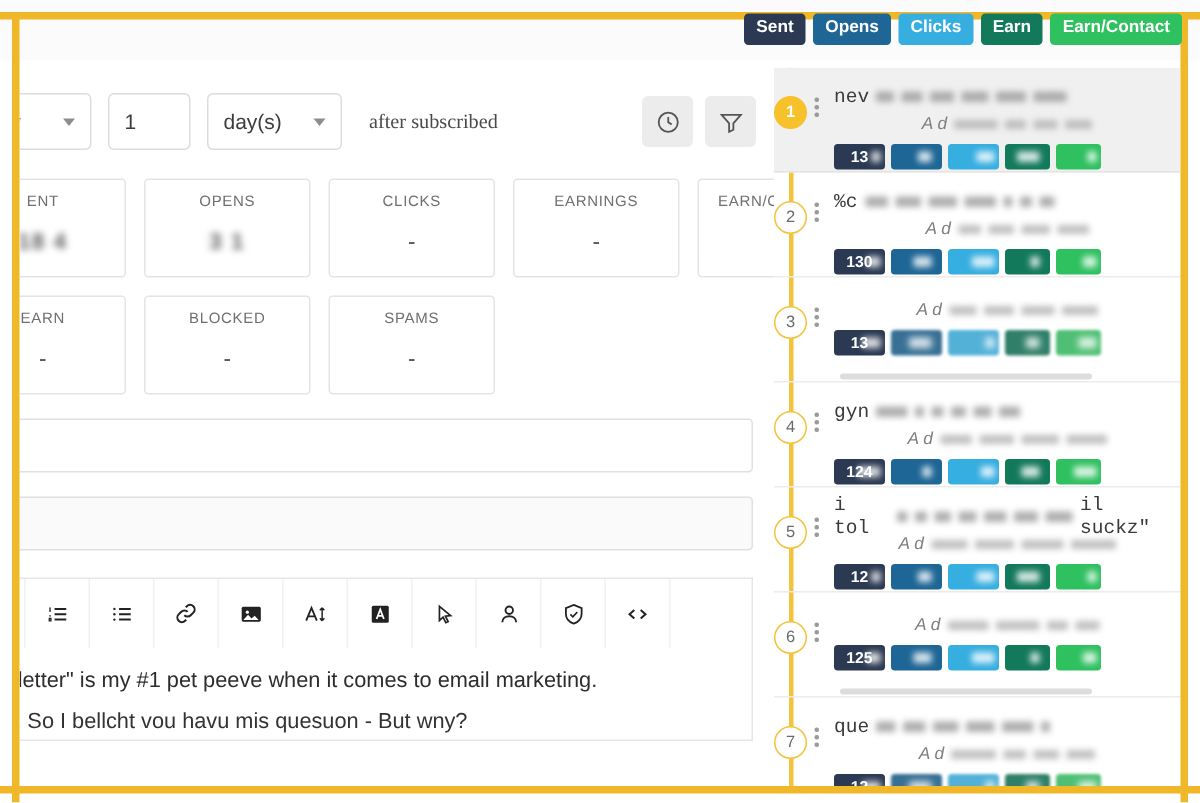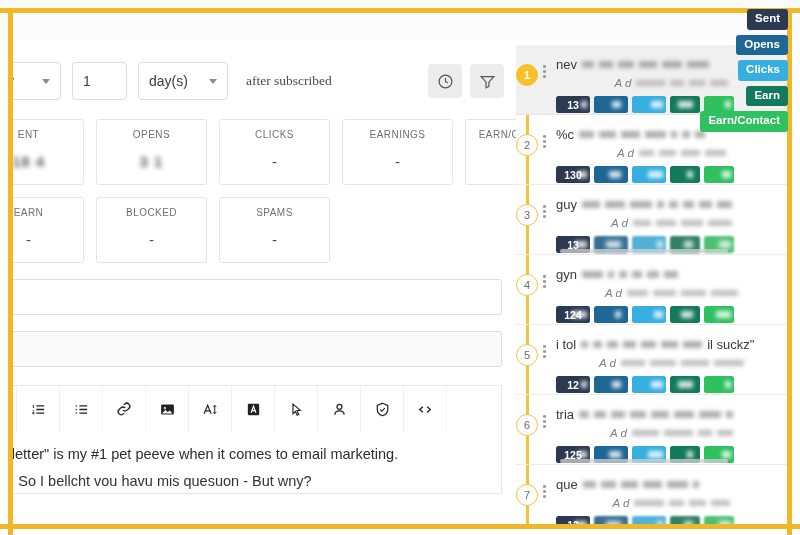--- a/index.html
+++ b/index.html
@@ -22,21 +22,21 @@
   .frame-bottom { left: 0;  top: 524px;  width: 800px; height: 5px; }
   .frame-right  { left: 787px; top: 8px; width: 5px;  height: 527px; }
 
   
   .topband {
     position: absolute; left: 0; top: 0; width: 800px; height: 40px;
     background: #fbfbfb;
   }
   .tagbar {
     position: absolute; right: 12px; top: 9px;
-    display: flex; gap: 5px; align-items: flex-end; z-index: 50; flex-direction: column;
+    display: flex; gap: 5px; align-items: center; z-index: 50;
   }
   .tag {
     font-size: 11.5px; font-weight: bold; color: #ffffff;
     padding: 4px 8px 5px 8px; border-radius: 3px;
     line-height: 1; white-space: nowrap;
   }
   .tag-sent  { background: #2b3a52; }
   .tag-opens { background: #1e6695; }
   .tag-clicks{ background: #36aee0; }
   .tag-earn  { background: #13795b; }
@@ -163,21 +163,21 @@
   }
   .step.active .step-num {
     background: #f6c12a; border-color: #f6c12a; color: #ffffff; font-weight: bold;
   }
   .kebab {
     position: absolute; left: 27px; top: 20px; width: 4px;
     display: flex; flex-direction: column; gap: 2.5px; z-index: 3;
   }
   .kebab i { width: 2.6px; height: 2.6px; border-radius: 50%; background: #9b9b9b; display: block; }
 
-  .line1 { display: flex; align-items: center; gap: 5px; font-size: 13px; color: #3a3a3a; height: 16px; }
+  .line1 { display: flex; align-items: center; gap: 5px; font-size: 13px; color: #3a3a3a; height: 16px; font-family: Liberation Mono, monospace; }
   .line2 { display: flex; align-items: center; gap: 5px; font-size: 11.5px; color: #7e7e7e; font-style: italic; height: 15px; margin-top: 3px; justify-content: center; }
   .redact {
     display: inline-block; background: #a0a0a0; height: 7px; border-radius: 1px;
     filter: blur(2.2px); opacity: .85;
   }
   .line2 .redact { height: 6px; background: #b4b4b4; }
 
   .badges { display: flex; gap: 4px; margin-top: 6px; }
   .bdg {
     height: 17px; min-width: 30px; border-radius: 2.5px;
@@ -454,31 +454,20 @@
                 <span class="mask" style="width: 9px; height: 7px; right: 3px; top: 5px;"></span>
               </div>
             </div>
           </div>
           <div class="step">
             <div class="step-num">3</div>
             <div class="kebab">
               <i></i>
               <i></i>
               <i></i>
-            </div>
-            <div class="line1">
-              <span>guy</span>
-              <span class="redact" style="width: 18px;"></span>
-              <span class="redact" style="width: 20px;"></span>
-              <span class="redact" style="width: 22px;"></span>
-              <span class="redact" style="width: 7px;"></span>
-              <span class="redact" style="width: 9px;"></span>
-              <span class="redact" style="width: 11px;"></span>
-              <span class="redact" style="width: 13px;"></span>
-              <span class="redact" style="width: 15px;"></span>
             </div>
             <div class="line2">
               <span>A d</span>
               <span class="redact" style="width: 18px;"></span>
               <span class="redact" style="width: 20px;"></span>
               <span class="redact" style="width: 22px;"></span>
               <span class="redact" style="width: 24px;"></span>
             </div>
             <div class="badges">
               <div class="bdg sent">
@@ -585,31 +574,20 @@
               </div>
             </div>
           </div>
           <div class="step">
             <div class="step-num">6</div>
             <div class="kebab">
               <i></i>
               <i></i>
               <i></i>
             </div>
-            <div class="line1">
-              <span>tria</span>
-              <span class="redact" style="width: 10px;"></span>
-              <span class="redact" style="width: 12px;"></span>
-              <span class="redact" style="width: 14px;"></span>
-              <span class="redact" style="width: 16px;"></span>
-              <span class="redact" style="width: 18px;"></span>
-              <span class="redact" style="width: 20px;"></span>
-              <span class="redact" style="width: 22px;"></span>
-              <span class="redact" style="width: 7px;"></span>
-            </div>
             <div class="line2">
               <span>A d</span>
               <span class="redact" style="width: 27px;"></span>
               <span class="redact" style="width: 29px;"></span>
               <span class="redact" style="width: 14px;"></span>
               <span class="redact" style="width: 16px;"></span>
             </div>
             <div class="badges">
               <div class="bdg sent">
                 <span>125</span>

